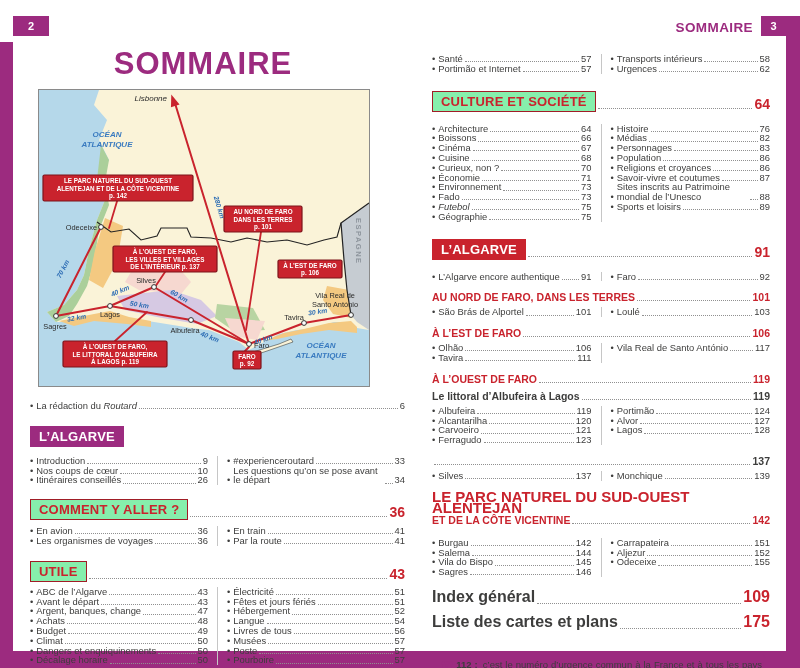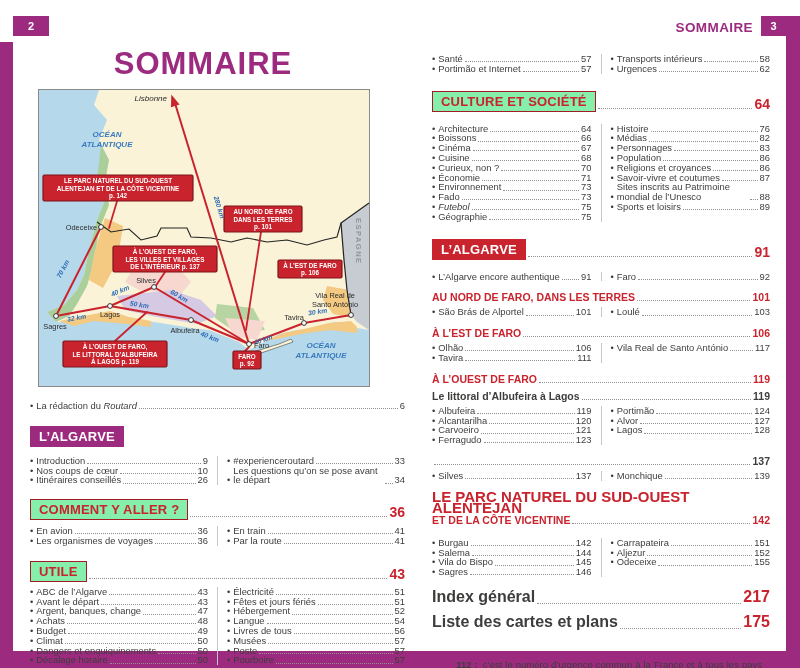--- a/index.html
+++ b/index.html
@@ -742,21 +742,21 @@
             <span class="bullet"></span>
             <span class="lbl">Odeceixe</span>
             <span class="dots"></span>
             <span class="pg">155</span>
           </div>
         </div>
       </div>
       <div class="idx blk-index">
         <span class="lbl">Index général</span>
         <span class="dots"></span>
-        <span class="pg">217</span>
+        <span class="pg">109</span>
       </div>
       <div class="idx blk-index2">
         <span class="lbl">Liste des cartes et plans</span>
         <span class="dots"></span>
         <span class="pg">175</span>
       </div>
     </div>
 
   <div class="note">
     <span class="phone">☎</span>

